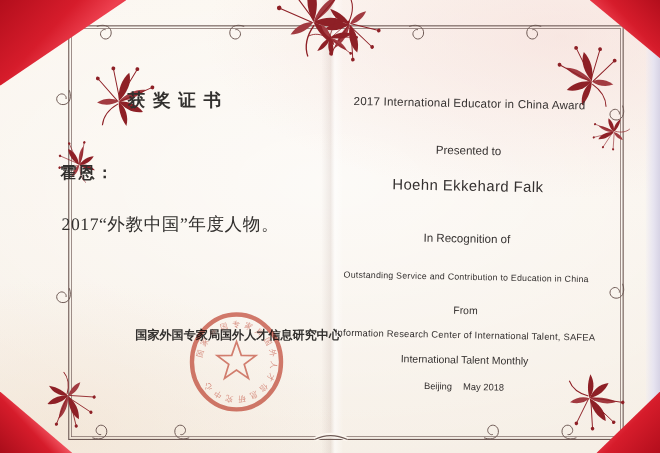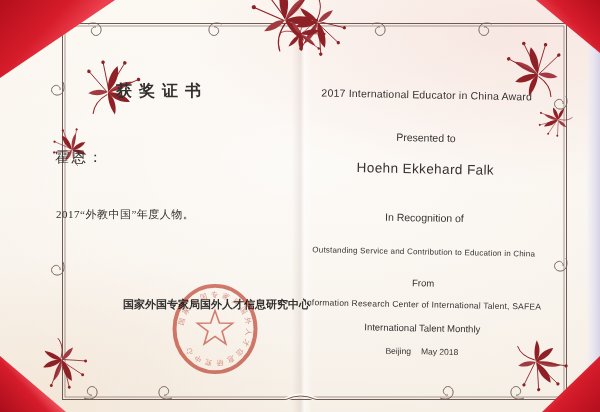--- a/index.html
+++ b/index.html
@@ -22,23 +22,23 @@
     position:absolute; right:0; top:0; width:13px; height:412px; z-index:5;
     background:linear-gradient(90deg, rgba(240,238,246,.2), #e7e4f0 55%, #d7d3e5);
   }
   .ornaments{ position:absolute; inset:0; z-index:2; }
   
   .zh{ font-family:"Liberation Serif","DejaVu Serif",serif; color:#32302e; }
   .en{ color:#353130; }
   .abs{ position:absolute; white-space:nowrap; z-index:3; }
   .cert-title{ left:62px; top:81px; width:200px; text-align:center;
     font-size:16px; font-weight:700; letter-spacing:7px; }
-  .salutation{ left:55px; top:148px; font-size:14.5px; font-weight:400; letter-spacing:2px; }
+  .salutation{ left:55px; top:148px; font-size:14.5px; font-weight:700; letter-spacing:2px; }
   .body1{ left:87px; top:185px; font-size:14px; letter-spacing:.5px; }
-  .body2{ left:56px; top:207px; font-size:11px; letter-spacing:.5px; }
+  .body2{ left:56px; top:194px; font-size:16px; letter-spacing:.5px; }
   .issuer-zh{ position:absolute; left:114px; top:297px; width:205px; text-align:center; z-index:3; }
   .issuer-zh div{ white-space:nowrap; }
   .iz1{ font-size:11px; font-weight:700; }
   .iz2{ font-size:12px; font-weight:700; letter-spacing:1px; margin-top:9px; }
   .iz3{ font-size:12px; font-weight:700; letter-spacing:2.5px; margin-top:9px; }
   
   .right-page{ position:absolute; left:312px; top:84px; width:230px; height:290px;
     z-index:3; transform:rotate(1.1deg); transform-origin:40% 0; }
   .rl{ position:absolute; left:50%; transform:translateX(-50%); white-space:nowrap; }
   .r-title{ top:4px;  font-size:10.5px; letter-spacing:.2px; }

